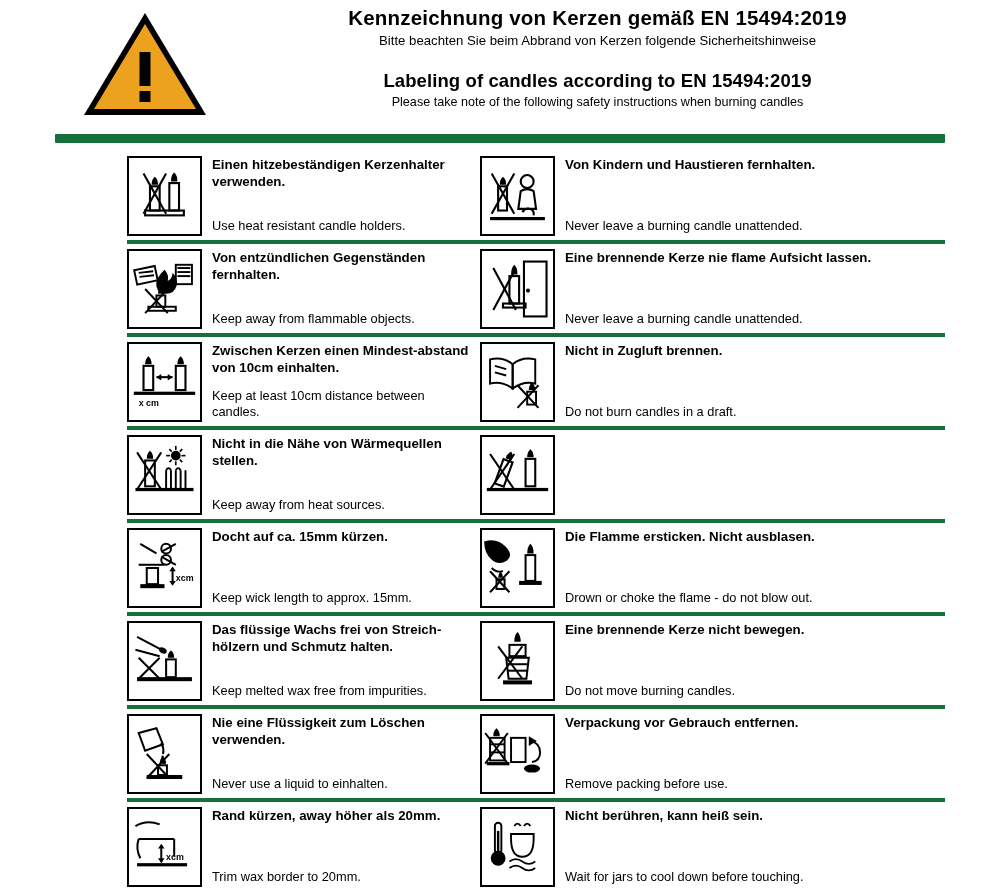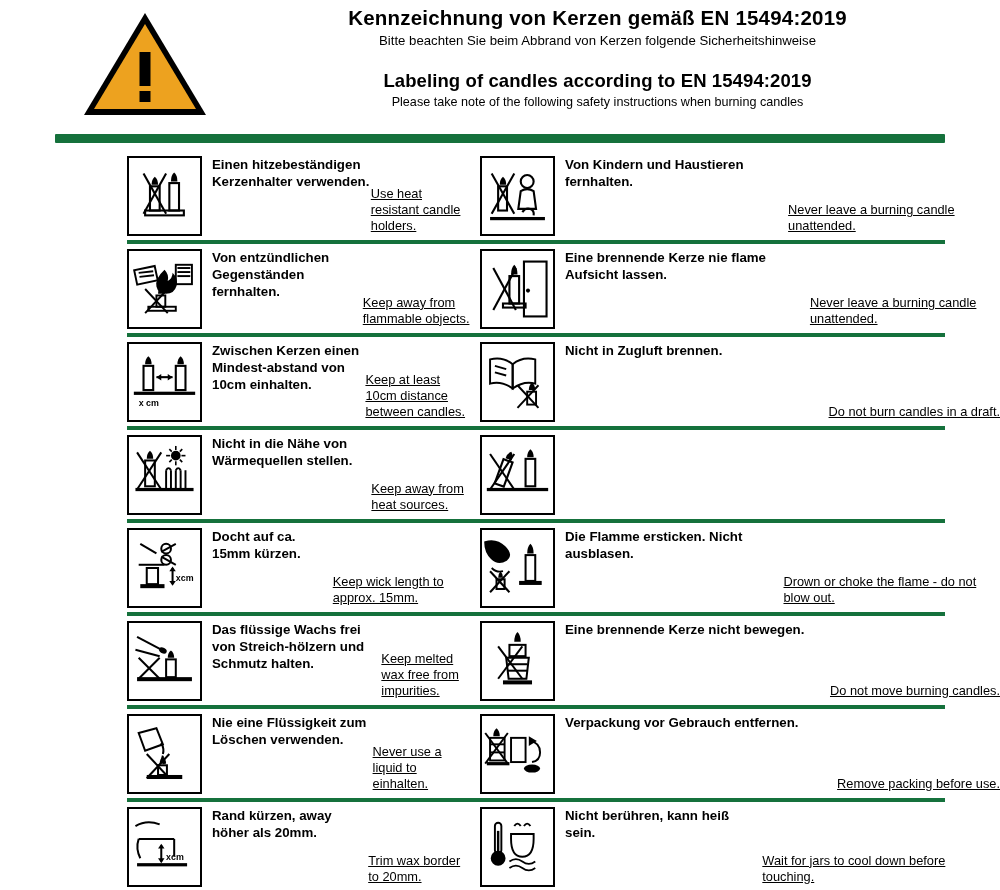--- a/index.html
+++ b/index.html
@@ -120,36 +120,35 @@
     position: relative;
     overflow: hidden;
   }
   .pict svg { display: block; width: 100%; height: 100%; }
 
   .texts {
     padding-left: 10px;
     flex: 1;
     min-height: 80px;
     display: flex;
-    flex-direction: row;
+    flex-direction: column;
     justify-content: space-between;
     box-sizing: border-box;
     padding-top: 1px;
     padding-bottom: 2px;
   }
   .t-de {
     font-size: 13.3px;
     font-weight: bold;
     line-height: 1.26;
   }
   .t-en {
     font-size: 12.8px;
     line-height: 1.26;
     margin-top: auto;
-    text-decoration: underline;
   }
 </style>
 </head>
 <body>
 
 <div class="page">
 
   <div class="header">
     <div class="warning-wrap">
       <div class="warning-sign">

